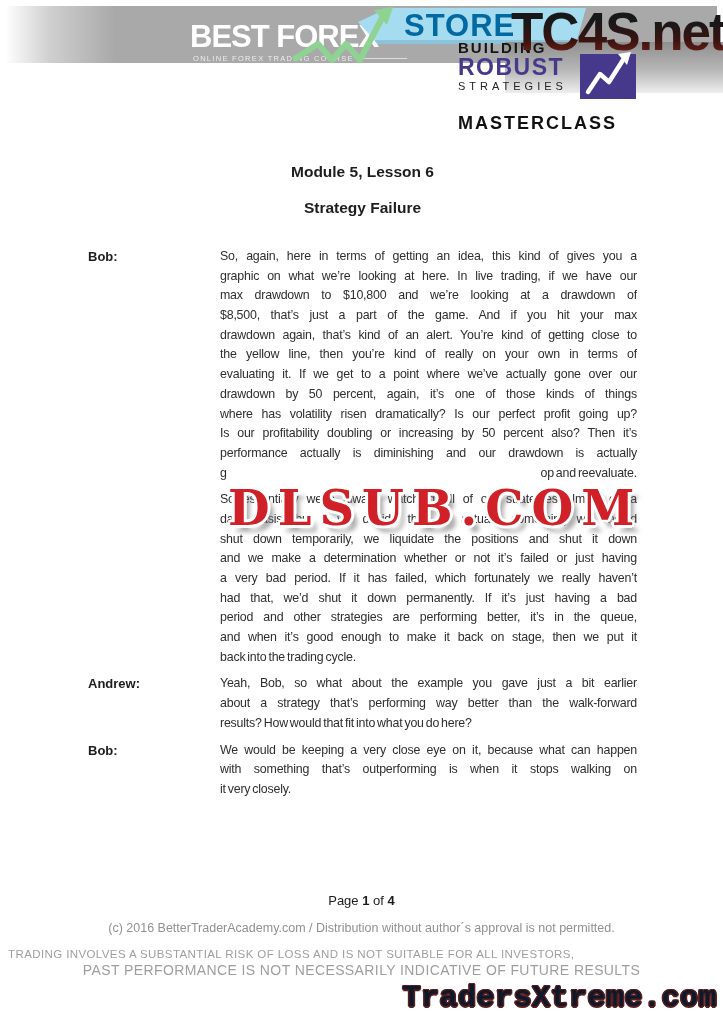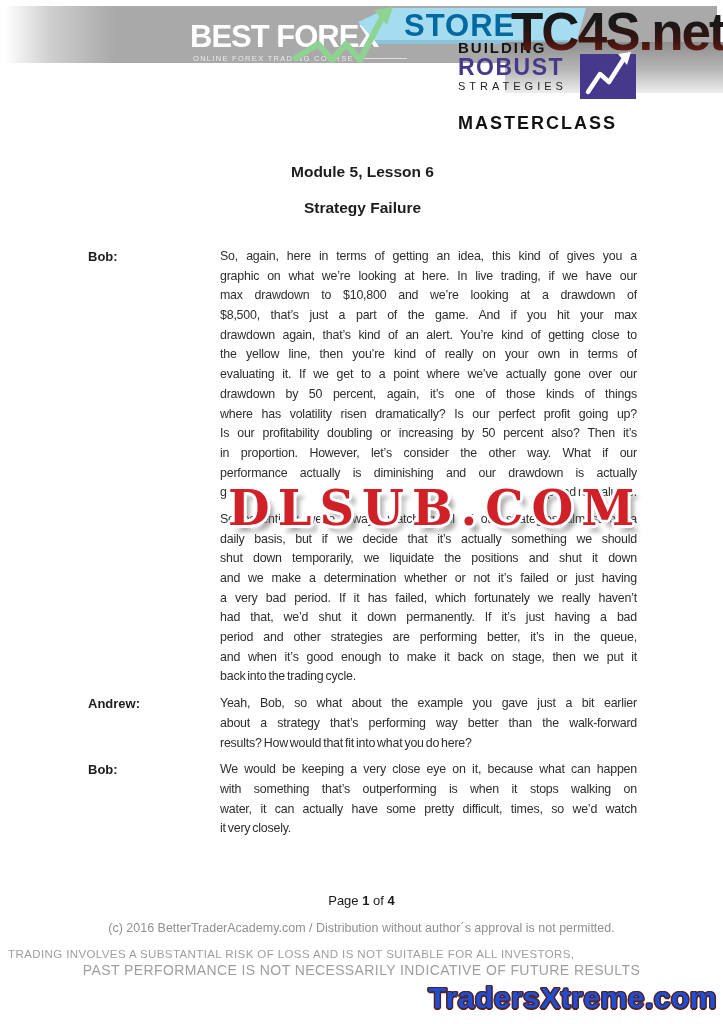--- a/index.html
+++ b/index.html
@@ -52,25 +52,25 @@
 
   
   .dlsub{position:absolute;left:228px;top:480px;z-index:10;font-family:"DejaVu Serif",serif;
          font-weight:bold;font-size:48px;letter-spacing:8px;white-space:nowrap;color:#cf2127;
          background:linear-gradient(180deg,#ea6767 0%,#d31f26 50%,#a8141b 100%);
          -webkit-background-clip:text;background-clip:text;
          text-shadow:-3px 0 0 #fff,3px 0 0 #fff,0 -3px 0 #fff,0 3px 0 #fff,
                      -2px -2px 0 #fff,2px 2px 0 #fff,-2px 2px 0 #fff,2px -2px 0 #fff,
                      6px 7px 4px rgba(110,110,110,0.55);}
   .traders{position:absolute;right:6px;top:981px;z-index:10;font-weight:bold;font-size:30px;
-           letter-spacing:0.5px;white-space:nowrap;color:#1d4ed8;
+           letter-spacing:0.5px;white-space:nowrap;color:#0f172a;
            text-shadow:-1.5px 0 0 #57201e,1.5px 0 0 #57201e,0 -1.5px 0 #57201e,0 1.5px 0 #57201e,
                        -1px -1px 0 #57201e,1px 1px 0 #57201e,-1px 1px 0 #57201e,1px -1px 0 #57201e,
                        -4px 0 2px #ffffff,4px 0 2px #ffffff,0 -4px 2px #ffffff,0 4px 2px #ffffff,
-                       3px 3px 2px #ffffff,-3px -3px 2px #ffffff,3px -3px 2px #ffffff,-3px 3px 2px #ffffff;}
+                       3px 3px 2px #ffffff,-3px -3px 2px #ffffff,3px -3px 2px #ffffff,-3px 3px 2px #ffffff;font-family:Liberation Mono, monospace;}
 
   
   .pageline{position:absolute;left:0;top:893px;width:723px;text-align:center;font-size:13px;color:#1c1c1c;}
   .pageline b{font-weight:bold;}
   .copyright{position:absolute;left:0;top:921px;width:723px;text-align:center;font-size:12.5px;color:#909090;}
   .disc1{position:absolute;left:0;top:948px;width:665px;text-align:left;font-size:11.5px;color:#9e9e9e;letter-spacing:0.4px;padding-left:8px;}
   .disc2{position:absolute;left:0;top:962px;width:723px;text-align:center;font-size:14px;color:#9e9e9e;letter-spacing:0.4px;}
 </style>
 </head>
 <body>
@@ -117,21 +117,20 @@
               <div class="line">So, again, here in terms of getting an idea, this kind of gives you a</div>
               <div class="line">graphic on what we’re looking at here. In live trading, if we have our</div>
               <div class="line">max drawdown to $10,800 and we’re looking at a drawdown of</div>
               <div class="line">$8,500, that’s just a part of the game. And if you hit your max</div>
               <div class="line">drawdown again, that’s kind of an alert. You’re kind of getting close to</div>
               <div class="line">the yellow line, then you’re kind of really on your own in terms of</div>
               <div class="line">evaluating it. If we get to a point where we’ve actually gone over our</div>
               <div class="line">drawdown by 50 percent, again, it’s one of those kinds of things</div>
               <div class="line">where has volatility risen dramatically? Is our perfect profit going up?</div>
               <div class="line">Is our profitability doubling or increasing by 50 percent also? Then it’s</div>
-              <div class="line">in proportion. However, let’s consider the other way. What if our</div>
               <div class="line">performance actually is diminishing and our drawdown is actually</div>
               <div class="line last split">
                 <span>g</span>
                 <span>op and reevaluate.</span>
               </div>
             </div>
             <div class="para">
               <div class="line">So essentially we’re always watching all of our strategies almost on a</div>
               <div class="line">daily basis, but if we decide that it’s actually something we should</div>
               <div class="line">shut down temporarily, we liquidate the positions and shut it down</div>
@@ -153,21 +152,20 @@
               <div class="line last">results? How would that fit into what you do here?</div>
             </div>
           </div>
         </div>
         <div class="entry">
           <div class="speaker">Bob:</div>
           <div class="paras">
             <div class="para">
               <div class="line">We would be keeping a very close eye on it, because what can happen</div>
               <div class="line">with something that’s outperforming is when it stops walking on</div>
-              <div class="line">water, it can actually have some pretty difficult, times, so we’d watch</div>
               <div class="line last">it very closely.</div>
             </div>
           </div>
         </div>
       </div>
   </div>
 
   <div class="dlsub">DLSUB.COM</div>
   <div class="traders">TradersXtreme.com</div>
 

